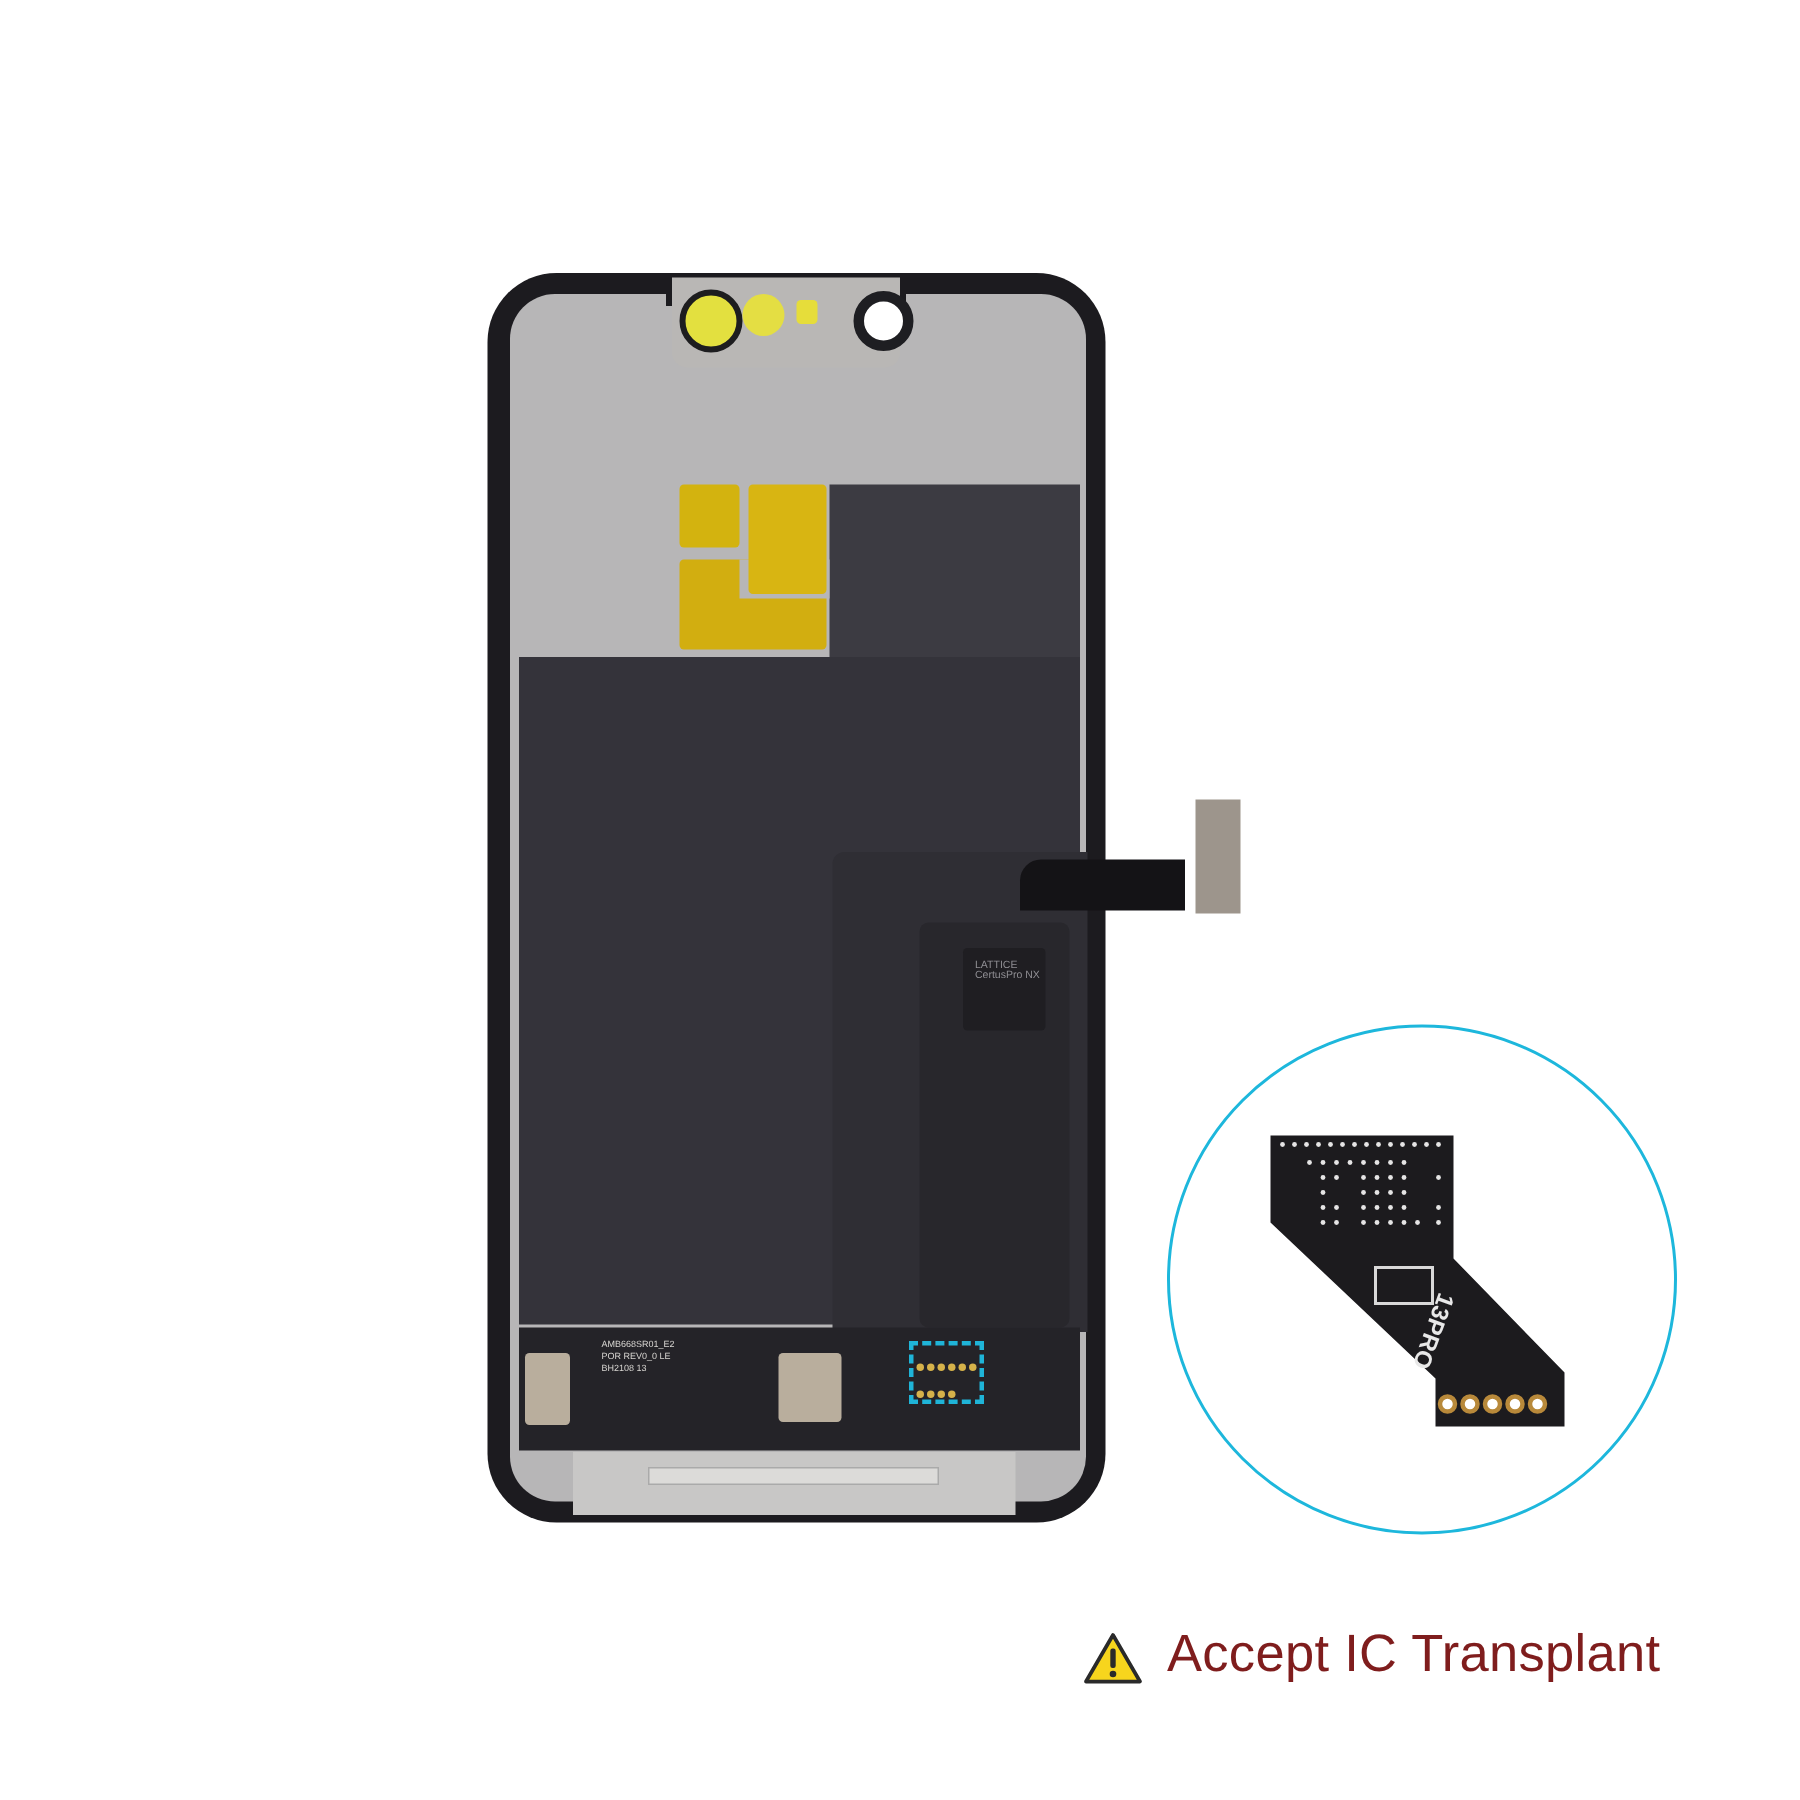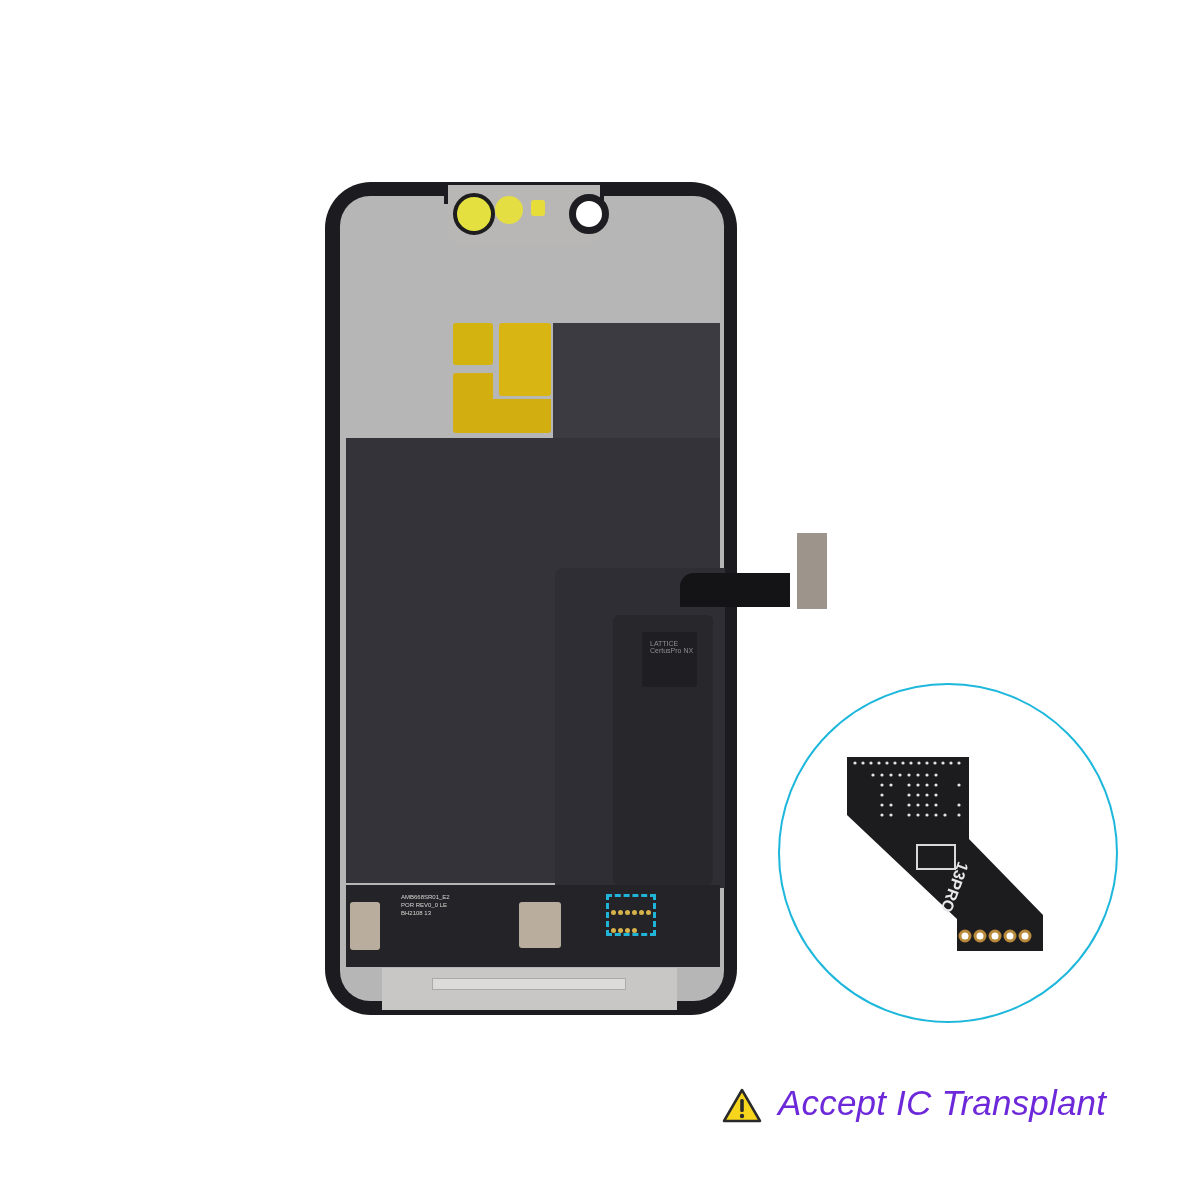--- a/index.html
+++ b/index.html
@@ -31,21 +31,21 @@
   .metal{left:382px;top:968px;width:295px;height:42px;background:#c8c7c6;}
   .bar{left:432px;top:978px;width:192px;height:10px;background:#dcdbd9;border:1px solid #aaa;}
   .dash{left:606px;top:894px;width:50px;height:42px;border:3px dashed #1fb4d8;box-sizing:border-box;}
   .qr-text{left:401px;top:893px;font-size:6px;color:#d8d6d2;line-height:8px;}
   .pins i{display:inline-block;width:5px;height:5px;margin:1px;border-radius:50%;background:#d6b24a;}
   
   .circle{left:778px;top:683px;width:340px;height:340px;border:2.5px solid #1db7dc;border-radius:50%;box-sizing:border-box;background:#fff;}
   .board-label{left:928px;top:878px;color:#e8e8e8;font-size:16px;font-weight:bold;transform:rotate(110deg);}
   
   .warn{left:722px;top:1088px;width:40px;height:35px;}
-  .accept{left:778px;top:1083px;font-size:35px;color:#6d28d9;letter-spacing:0.2px;font-style:italic;}
+  .accept{left:778px;top:1083px;font-size:35px;color:#7f1d1d;letter-spacing:0.2px;}
 </style>
 </head>
 <body>
 
 <div class="abs phone"></div>
 <div class="abs frame"></div>
 <div class="abs bump"></div>
 <div class="abs notch"></div>
 <div class="abs cam1"></div>
 <div class="abs cam2"></div>

